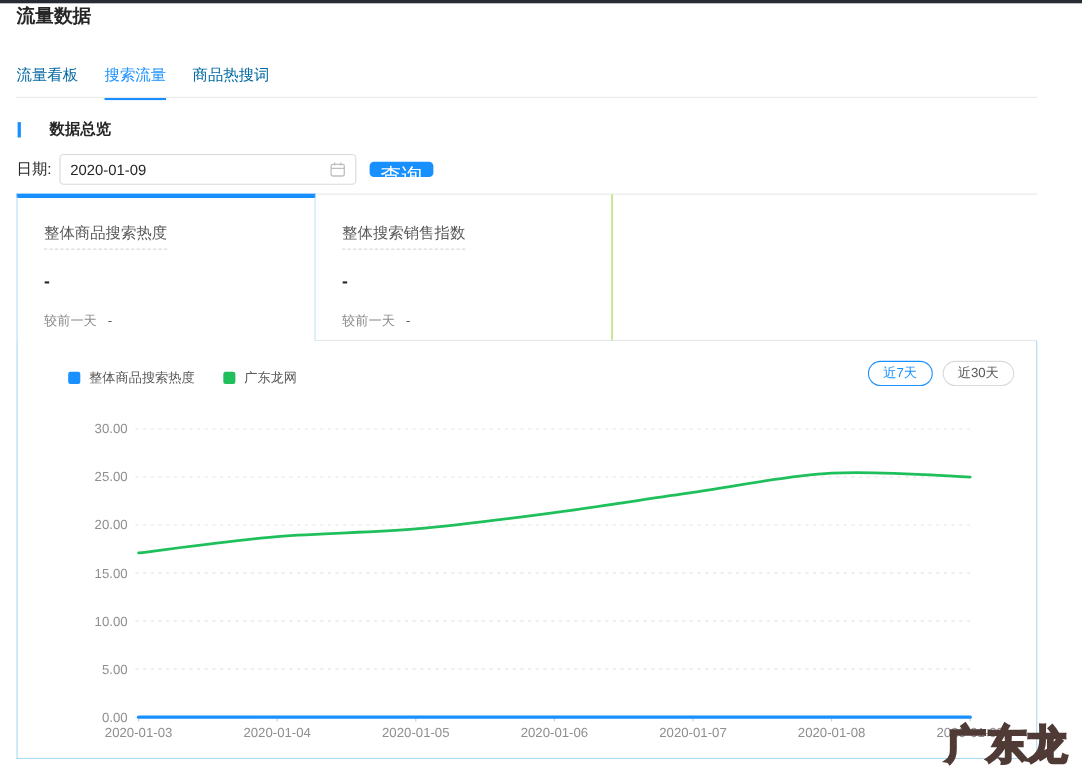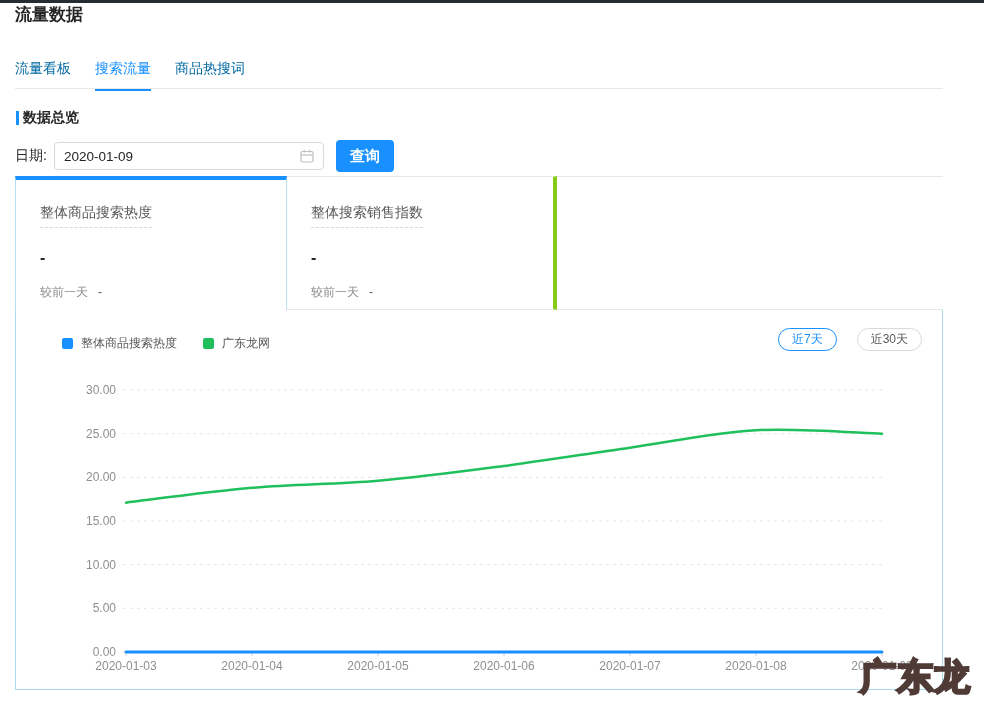--- a/index.html
+++ b/index.html
@@ -9,47 +9,47 @@
   .top-edge { position:absolute; top:0; left:0; width:984px; height:3px; background:#272b33; }
 
   .page-title { position:absolute; left:15px; top:3px; font-size:17px; font-weight:700; color:#262626; }
 
   .tabs { position:absolute; left:15px; top:60px; display:flex; gap:24px; }
   .tab { font-size:14px; color:#0369a1; padding-bottom:13px; position:relative; cursor:pointer; }
   .tab.active { color:#1890ff; }
   .tab.active::after { content:""; position:absolute; left:0; right:0; bottom:0; height:2px; background:#1890ff; }
   .tabs-divider { position:absolute; left:15px; top:88px; width:928px; height:1px; background:#e8e8e8; }
 
-  .section-header { position:absolute; left:16px; top:109px; display:flex; align-items:center; gap:4px; }
+  .section-header { position:absolute; left:16px; top:109px; display:flex; align-items:center; gap:26px; }
   .section-bar { width:3px; height:14px; background:#1890ff; }
   .section-title { font-size:14px; font-weight:600; color:#262626; }
 
   .query-row { position:absolute; left:15px; top:140px; display:flex; align-items:center; }
   .date-label { font-size:14px; color:#262626; margin-right:7px; }
   .date-input { width:270px; height:28px; border:1px solid #d9d9d9; border-radius:4px; display:flex; align-items:center; justify-content:space-between; padding:0 9px; background:#fff; cursor:pointer; }
   .date-value { font-size:13.5px; color:#262626; }
-  .search-btn { margin-left:12px; width:58px; height:32px; background:#1890ff; border:none; border-radius:4px; color:#fff; font-size:15px; font-weight:700; cursor:pointer; }
+  .search-btn { margin-left:12px; width:58px; height:14px; background:#1890ff; border:none; border-radius:4px; color:#fff; font-size:19px; font-weight:400; cursor:pointer; }
 
   .panel { position:absolute; left:15px; top:176px; width:772px; height:514px;padding-left:40px; }
   .tabrow { position:absolute; top:0; left:0; width:928px; height:134px; display:flex; }
   .metric-card { width:272px; height:134px; background:#fff; padding:26px 0 0 24px; cursor:pointer; }
   .metric-card.selected { border-top:4px solid #1890ff; border-left:1px solid #b5def5; border-right:1px solid #b5def5; padding-top:23px; }
-  .metric-card.plain { width:270px; border-top:1px solid #e8e8e8; border-right:4px solid #84cc16; border-bottom:1px solid #e8e8e8; }
+  .metric-card.plain { width:270px; border-top:1px solid #e8e8e8; border-right:1px solid #84cc16; border-bottom:1px solid #e8e8e8; }
   .tabrow-filler { flex:1; border-top:1px solid #e8e8e8; border-bottom:1px solid #e8e8e8; background:#fff; }
   .card-title { display:inline-block; font-size:14px; color:#595959; padding-bottom:5px; border-bottom:1px dashed #d9d9d9; }
   .card-value { margin-top:21px; font-size:16px; font-weight:700; color:#262626; }
   .card-sub { margin-top:17px; font-size:12px; color:#8c8c8c; }
   .card-sub .cmp { margin-left:10px; color:#595959; }
 
   .panel-body { position:absolute; top:134px; left:0; width:928px; height:380px; background:#fff;
     border-left:1px solid #abdaf3; border-right:1px solid #abdaf3; border-bottom:1px solid #abdaf3; }
   .legend { position:absolute; left:46px; top:25px; display:flex; gap:26px; }
   .legend-item { display:flex; align-items:center; gap:8px; font-size:12px; color:#595959; cursor:pointer; }
   .legend-swatch { width:11px; height:11px; border-radius:2px; display:inline-block; }
-  .range-buttons { position:absolute; right:20px; top:18px; display:flex; gap:20px; }
+  .range-buttons { position:absolute; right:20px; top:18px; display:flex; gap:9px; }
   .pill { height:23px; padding:0 13px; border-radius:12px; background:#fff; font-size:12px; cursor:pointer; }
   .pill.active { border:1px solid #1890ff; color:#1890ff; }
   .pill.plain { border:1px solid #d9d9d9; color:#595959; }
   .summary { position:absolute; right:18px; top:50px; font-size:12px; color:#8c8c8c; }
   .summary b { color:#262626; margin-left:4px; font-weight:700; }
   #chart-svg { position:absolute; left:0; top:68px; }
 
   .watermark { position:absolute; left:860px; top:653px; z-index:5; font-size:36px; font-weight:700;
     letter-spacing:1px; color:#fff; -webkit-text-stroke:2.5px #4f3a36; text-shadow:0 0 1px #4f3a36; }
 </style>

